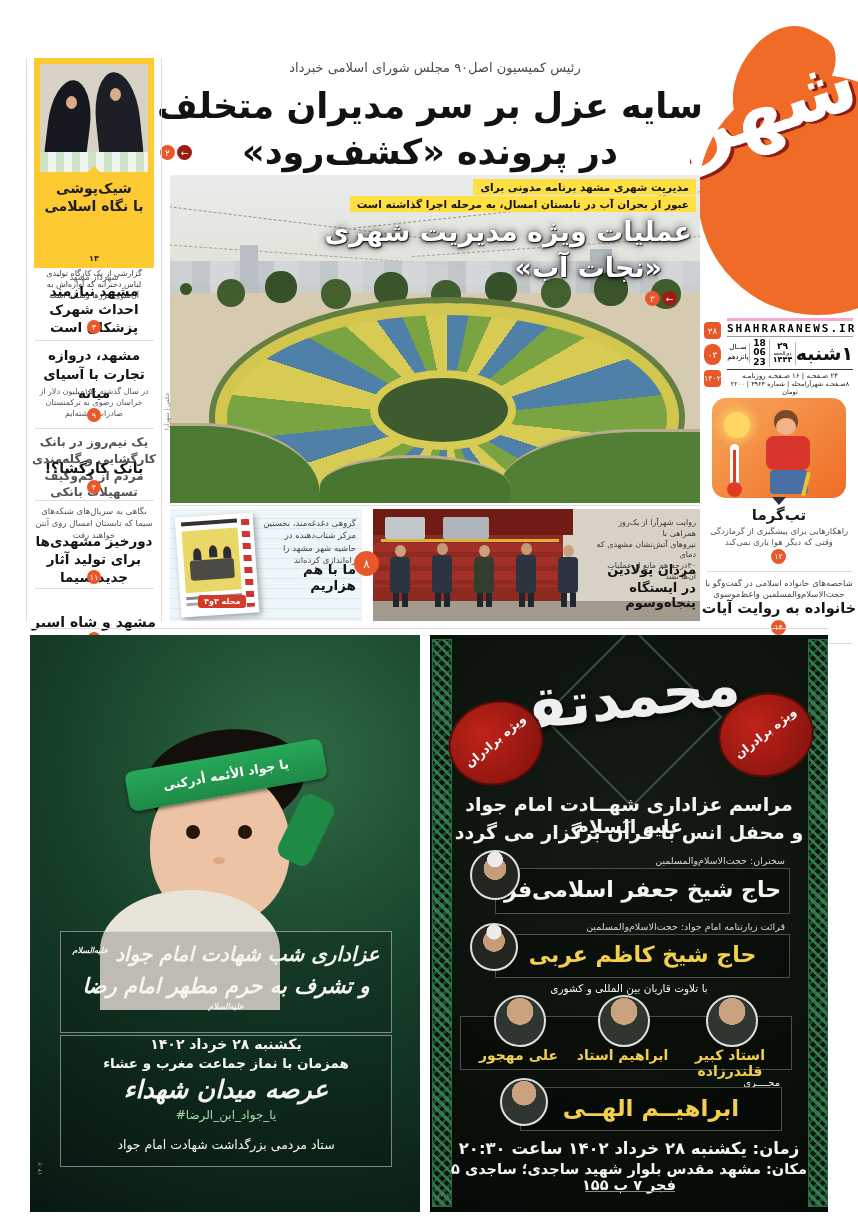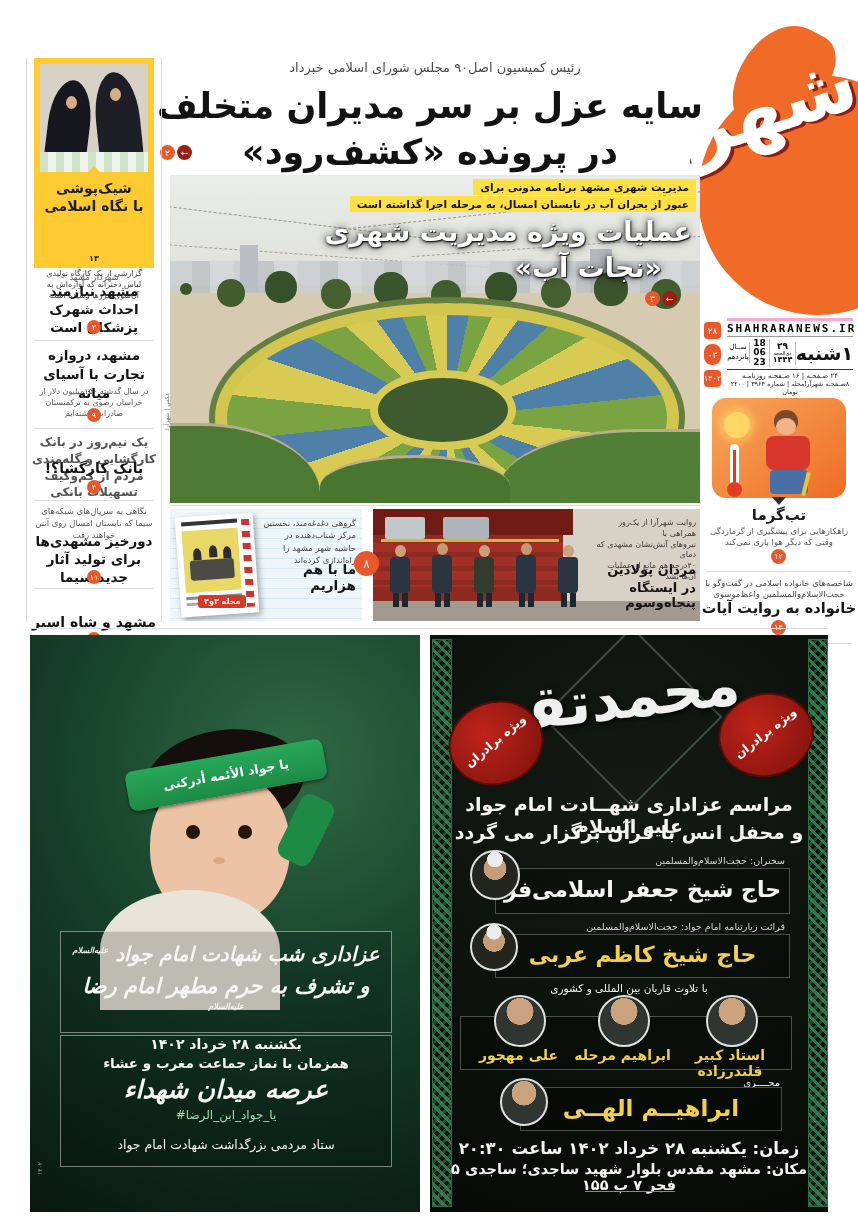--- a/index.html
+++ b/index.html
@@ -318,21 +318,21 @@
       <div class="c b yellow-name" style="font-size:22px;line-height:40px;">حاج شیخ کاظم عربی</div>
     </div>
     <div class="abs avatar cleric" style="left:40px;top:288px;width:44px;height:44px;"></div>
 
     <div class="abs c poster-white" style="left:99px;top:347px;width:200px;font-size:10.5px;">با تلاوت قاریان بین المللی و کشوری</div>
     <div class="abs" style="left:30px;top:381px;width:330px;height:52px;border:1px solid #4c4f49;background:rgba(0,0,0,.22);"></div>
     <div class="abs avatar" style="left:276px;top:360px;width:48px;height:48px;"></div>
     <div class="abs avatar" style="left:168px;top:360px;width:48px;height:48px;"></div>
     <div class="abs avatar" style="left:64px;top:360px;width:48px;height:48px;"></div>
     <div class="abs c b yellow-name" style="left:235px;top:412px;width:130px;font-size:14px;">استاد کبیر قلندرزاده</div>
-    <div class="abs c b yellow-name" style="left:130px;top:412px;width:125px;font-size:14px;">ابراهیم مرحله</div>
+    <div class="abs c b yellow-name" style="left:130px;top:412px;width:125px;font-size:14px;">ابراهیم استاد</div>
     <div class="abs c b yellow-name" style="left:36px;top:412px;width:105px;font-size:14px;">علی مهجور</div>
 
     <div class="abs r poster-white" style="left:200px;top:442px;width:150px;font-size:10px;">مجــــری</div>
     <div class="abs dframe" style="left:90px;top:452px;width:260px;height:42px;">
       <div class="c b yellow-name" style="font-size:23px;line-height:40px;">ابراهیــم الهــی</div>
     </div>
     <div class="abs avatar" style="left:70px;top:443px;width:44px;height:44px;"></div>
 
     <div class="abs c b poster-white" style="left:20px;top:504px;width:358px;font-size:16.5px;">زمان: یکشنبه ۲۸ خرداد ۱۴۰۲ ساعت ۲۰:۳۰</div>
     <div class="abs c b poster-white" style="left:20px;top:526px;width:358px;font-size:14.5px;">مکان: مشهد مقدس بلوار شهید ساجدی؛ ساجدی ۵ فجر ۷ پ ۱۵۵</div>

